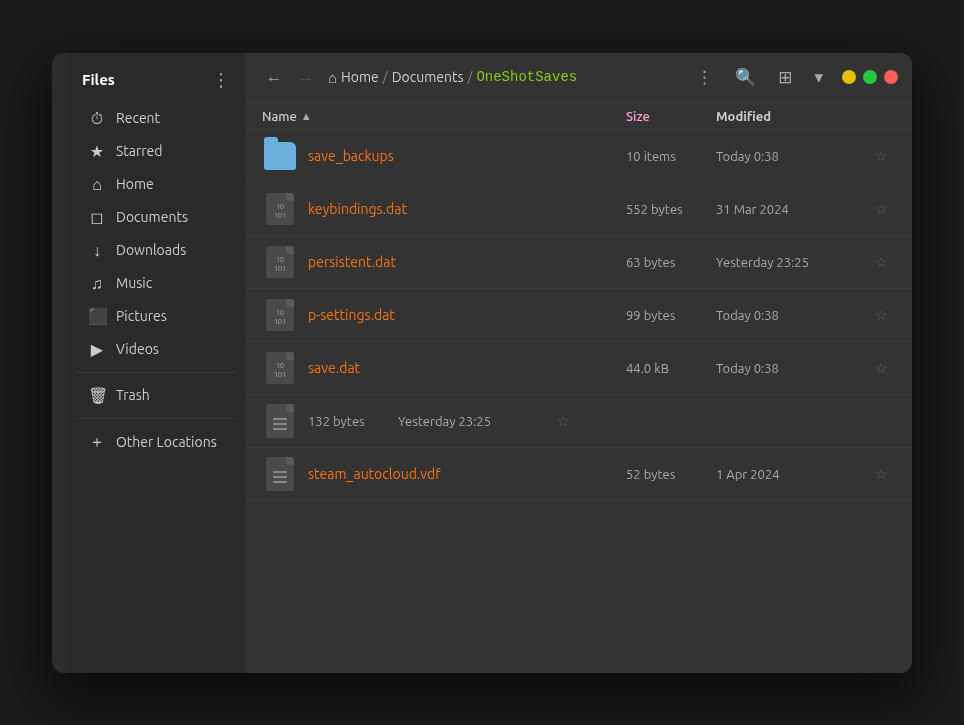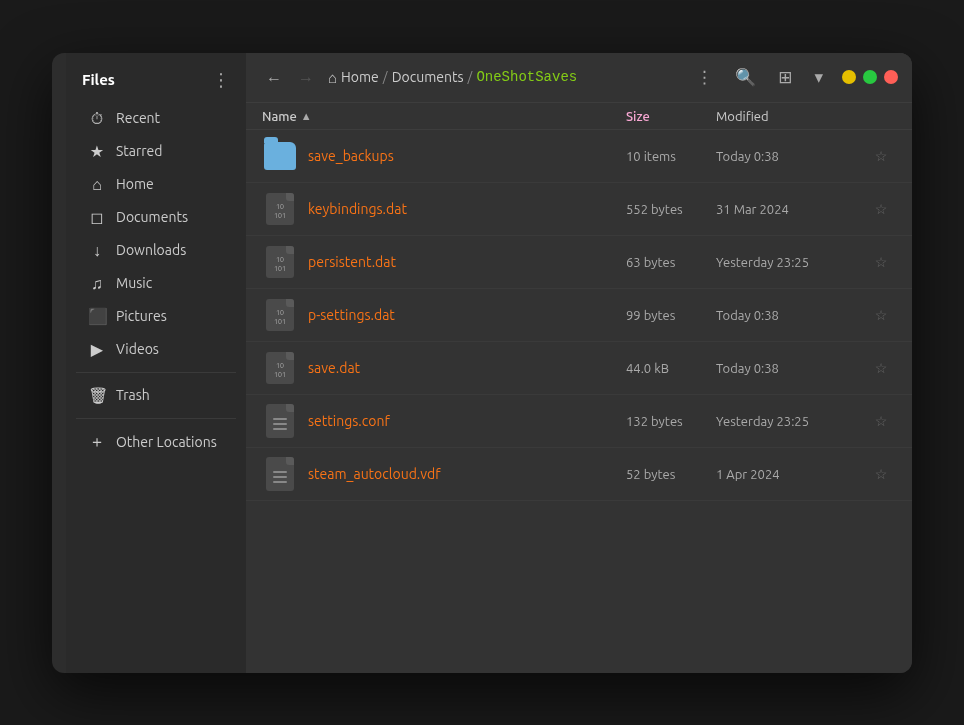--- a/index.html
+++ b/index.html
@@ -175,21 +175,21 @@
     .col-size {
       width: 90px;
       color: #f9a8d4;
       font-size: 13px;
       font-weight: 500;
     }
     .col-modified {
       width: 150px;
       color: #cccccc;
       font-size: 13px;
-      font-weight: 400;
+      font-weight: 700;
     }
     .col-star {
       width: 30px;
     }
     .sort-arrow {
       color: #aaaaaa;
       font-size: 11px;
     }
     .file-row {
       display: flex;
@@ -484,21 +484,20 @@
         <div class="file-row">
     <div class="file-icon">
             <div class="txt-icon">
       <div class="txt-icon-lines">
         <div class="txt-line"></div>
         <div class="txt-line"></div>
         <div class="txt-line"></div>
       </div>
     </div>
           </div>
-    <div class="file-name-col">settings.conf</div>
     <div class="file-size-col">132 bytes</div>
     <div class="file-modified-col">Yesterday 23:25</div>
     <div class="file-star-col">
       <span class="star-icon">☆</span>
     </div>
   </div>
         <div class="file-row">
     <div class="file-icon">
             <div class="txt-icon">
       <div class="txt-icon-lines">

